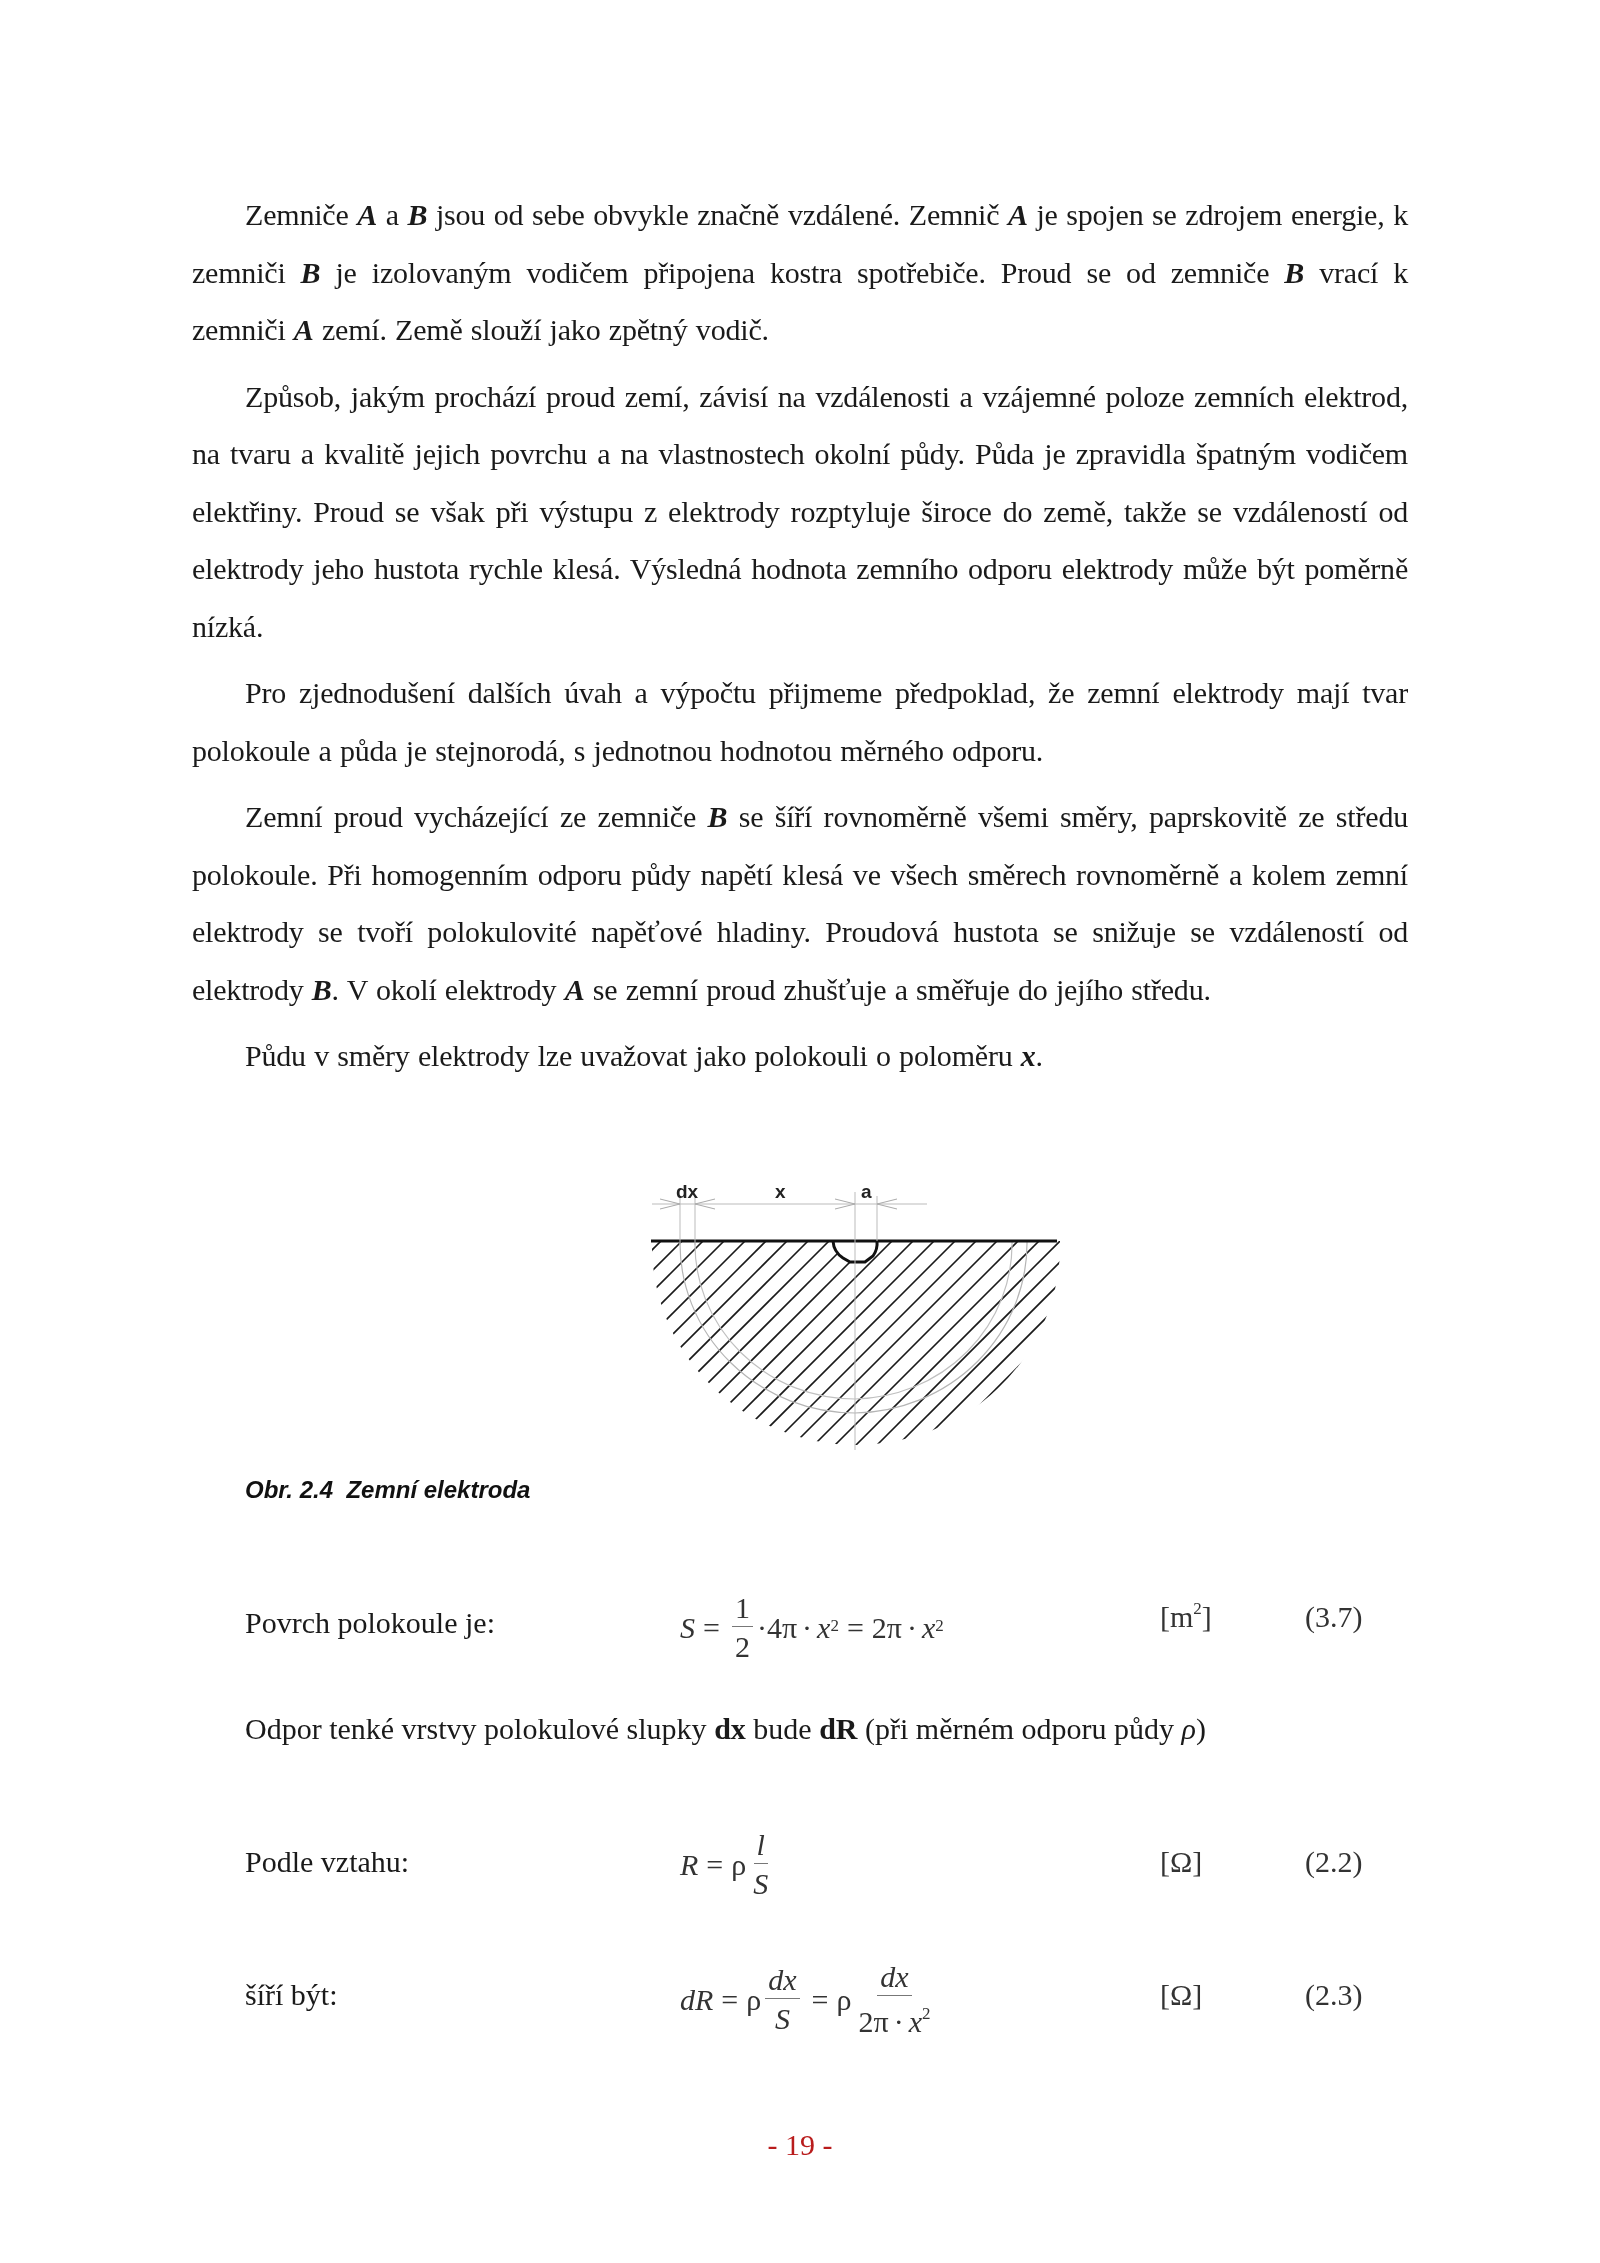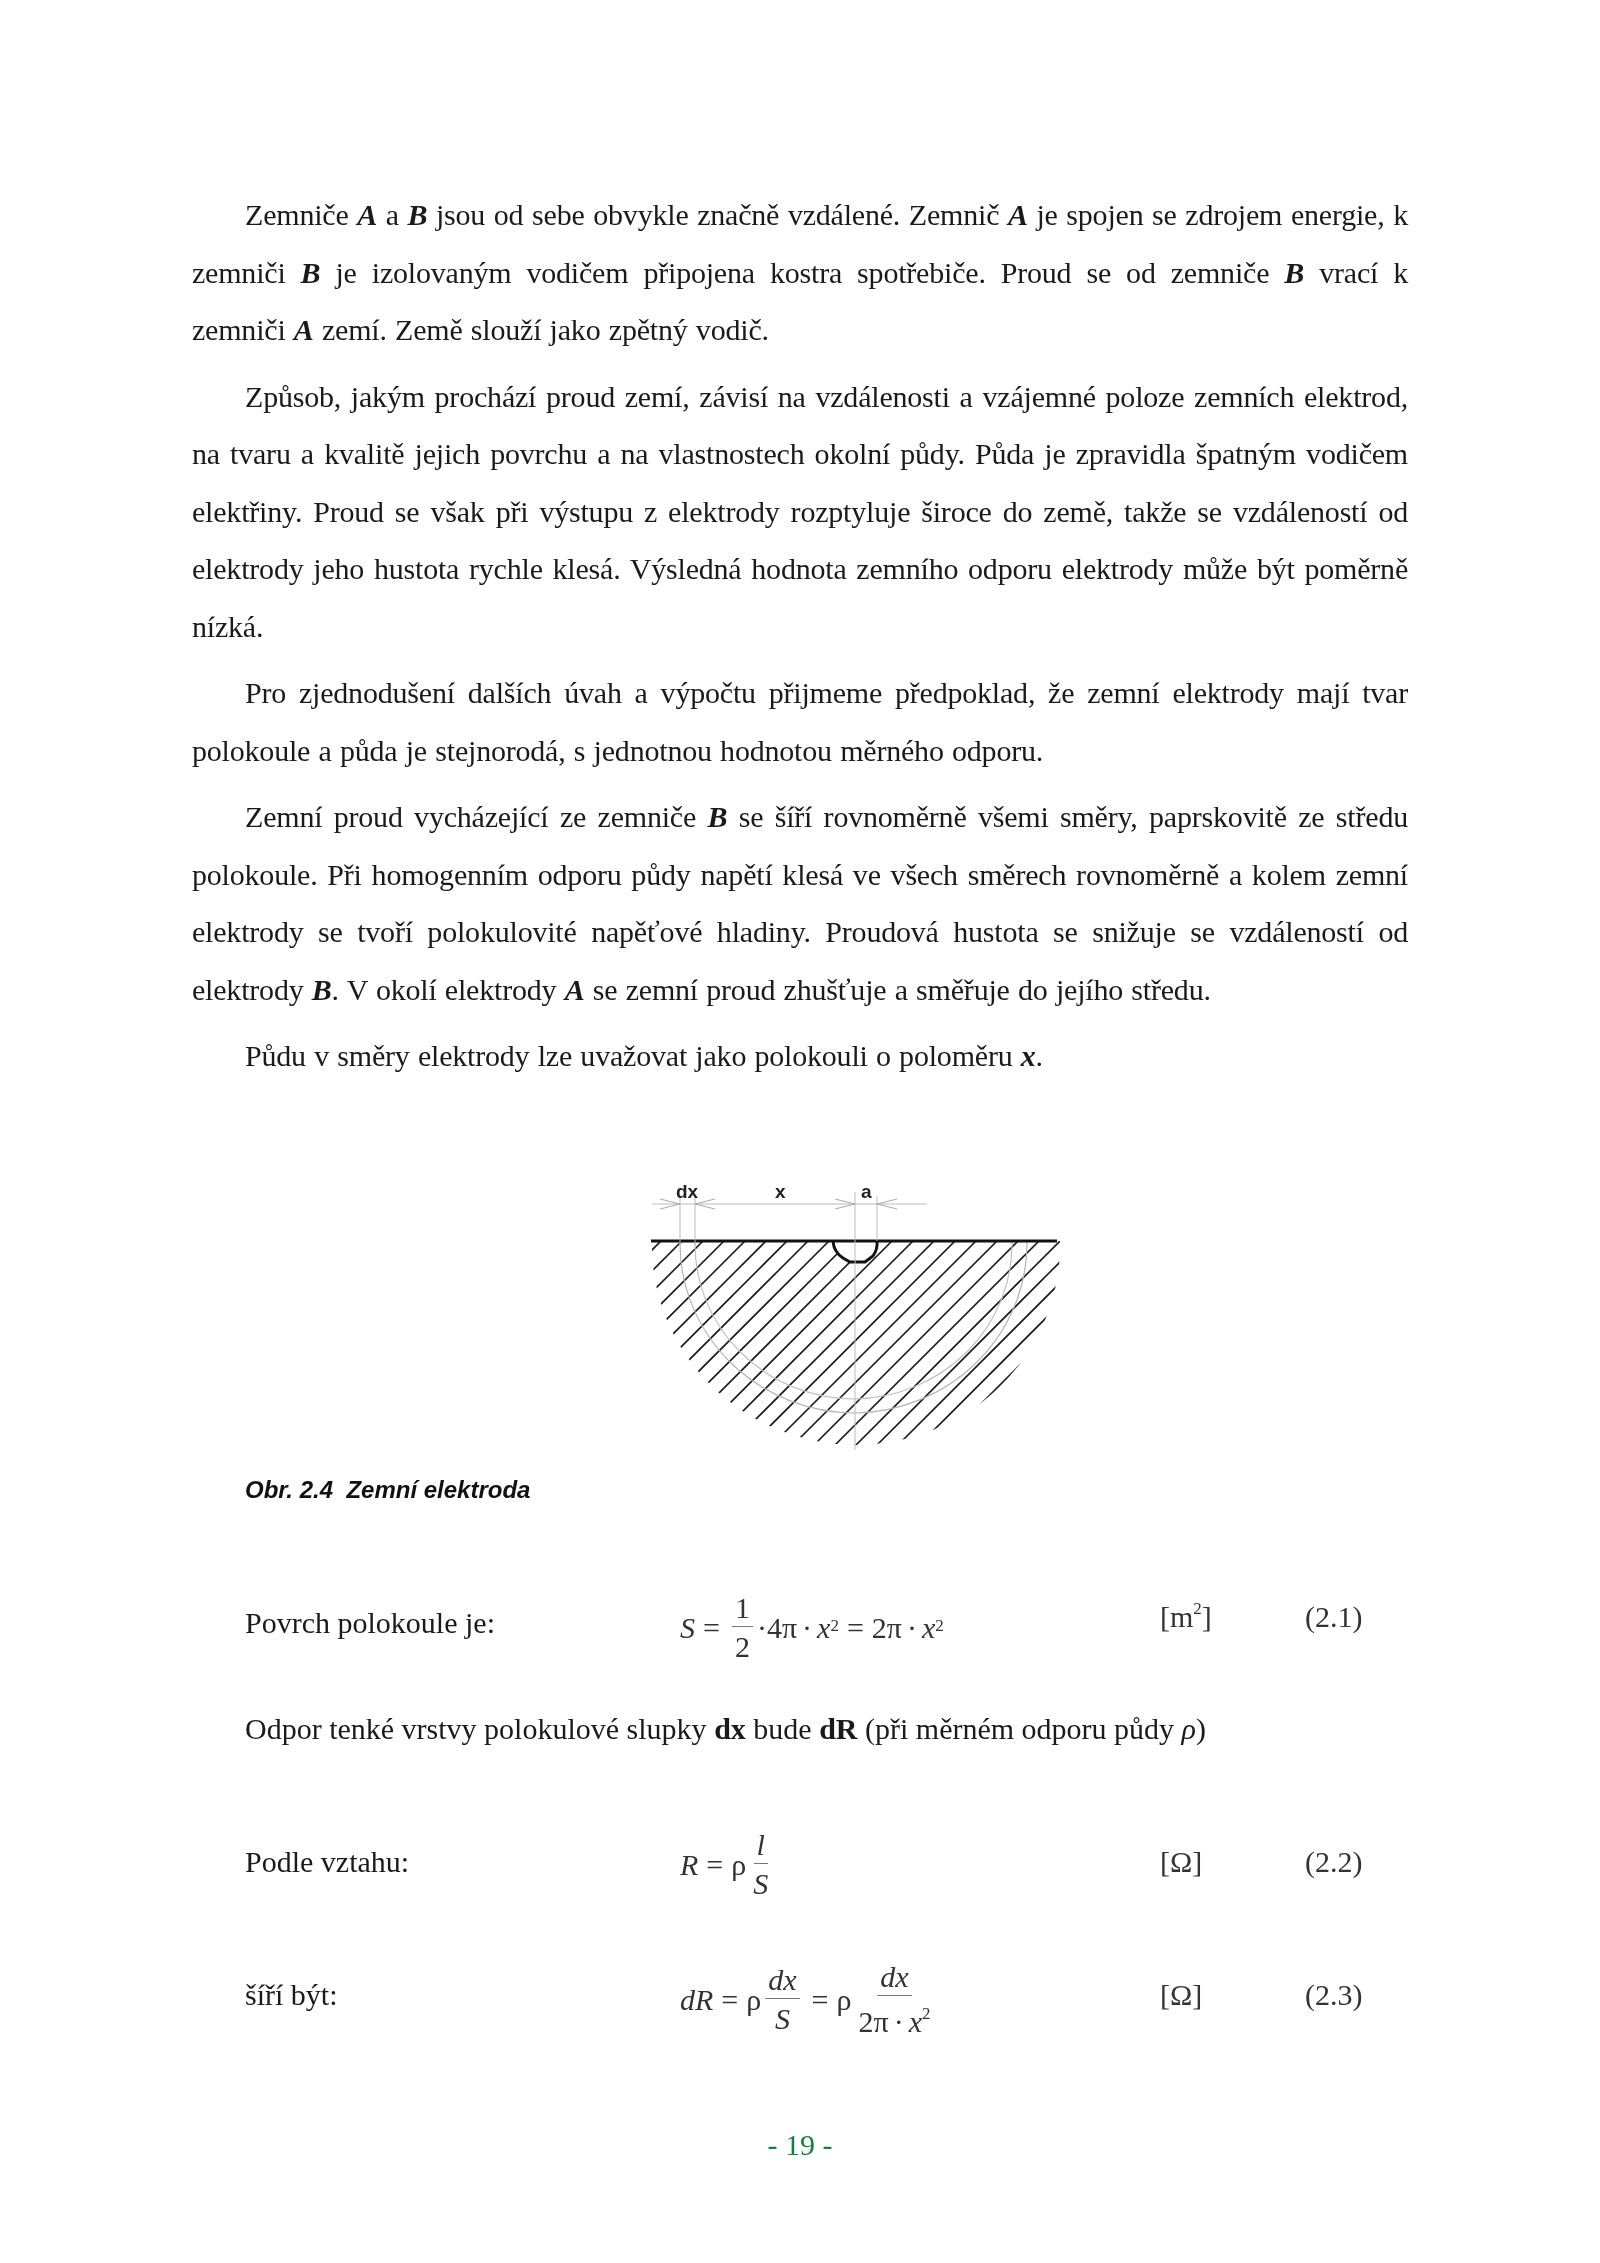--- a/index.html
+++ b/index.html
@@ -143,21 +143,21 @@
     .inline-para .bold {
       font-weight: bold;
     }
     .page-number {
       position: absolute;
       left: 0;
       width: 1600px;
       top: 2128px;
       text-align: center;
       font-size: 30px;
-      color: #15803d;
+      color: #b91c1c;
     }
   </style>
 </head>
 <body>
 
 <div class="page">
 
   <div class="body-text">
     <p><span>Zemniče </span><span class="bi">A</span><span> a </span><span class="bi">B</span><span> jsou od sebe obvykle značně vzdálené. Zemnič </span><span class="bi">A</span><span> je spojen se zdrojem energie, k zemniči </span><span class="bi">B</span><span> je izolovaným vodičem připojena kostra spotřebiče. Proud se od zemniče </span><span class="bi">B</span><span> vrací k zemniči </span><span class="bi">A</span><span> zemí. Země slouží jako zpětný vodič.</span></p>
     <p><span>Způsob, jakým prochází proud zemí, závisí na vzdálenosti a vzájemné poloze zem­ních elektrod, na tvaru a kvalitě jejich povrchu a na vlastnostech okolní půdy. Půda je zpravidla špatným vodičem elektřiny. Proud se však při výstupu z elektrody rozptyluje široce do země, takže se vzdáleností od elektrody jeho hustota rychle klesá. Výsledná hodnota zemního odporu elektrody může být poměrně nízká.</span></p>
@@ -248,21 +248,21 @@
       <span class="sp">·</span>
       <span class="it">x</span>
         <span class="sup">2</span>
       <span class="op">=</span>
       <span>2π</span>
       <span class="sp">·</span>
       <span class="it">x</span>
         <span class="sup">2</span>
     </span>
     <span class="eq-unit" style="top: 22px;"><span>[m</span><span class="sup">2</span><span>]</span></span>
-    <span class="eq-number" style="top: 22px;">(2.1)</span>
+    <span class="eq-number" style="top: 22px;">(3.7)</span>
   </div>
 
   <div class="inline-para">
     <span>Odpor tenké vrstvy polokulové slupky </span><span class="bold">dx</span><span style="white-space: pre;"> bude </span><span class="bold">dR</span><span> (při měrném odporu půdy </span><span class="it">ρ</span><span>)</span>
   </div>
 
   <div class="eq-row" style="top: 1815px;">
     <span class="eq-label" style="top: 30px;">Podle vztahu:</span>
     <span class="eq-formula">
       <span class="it">R</span>

